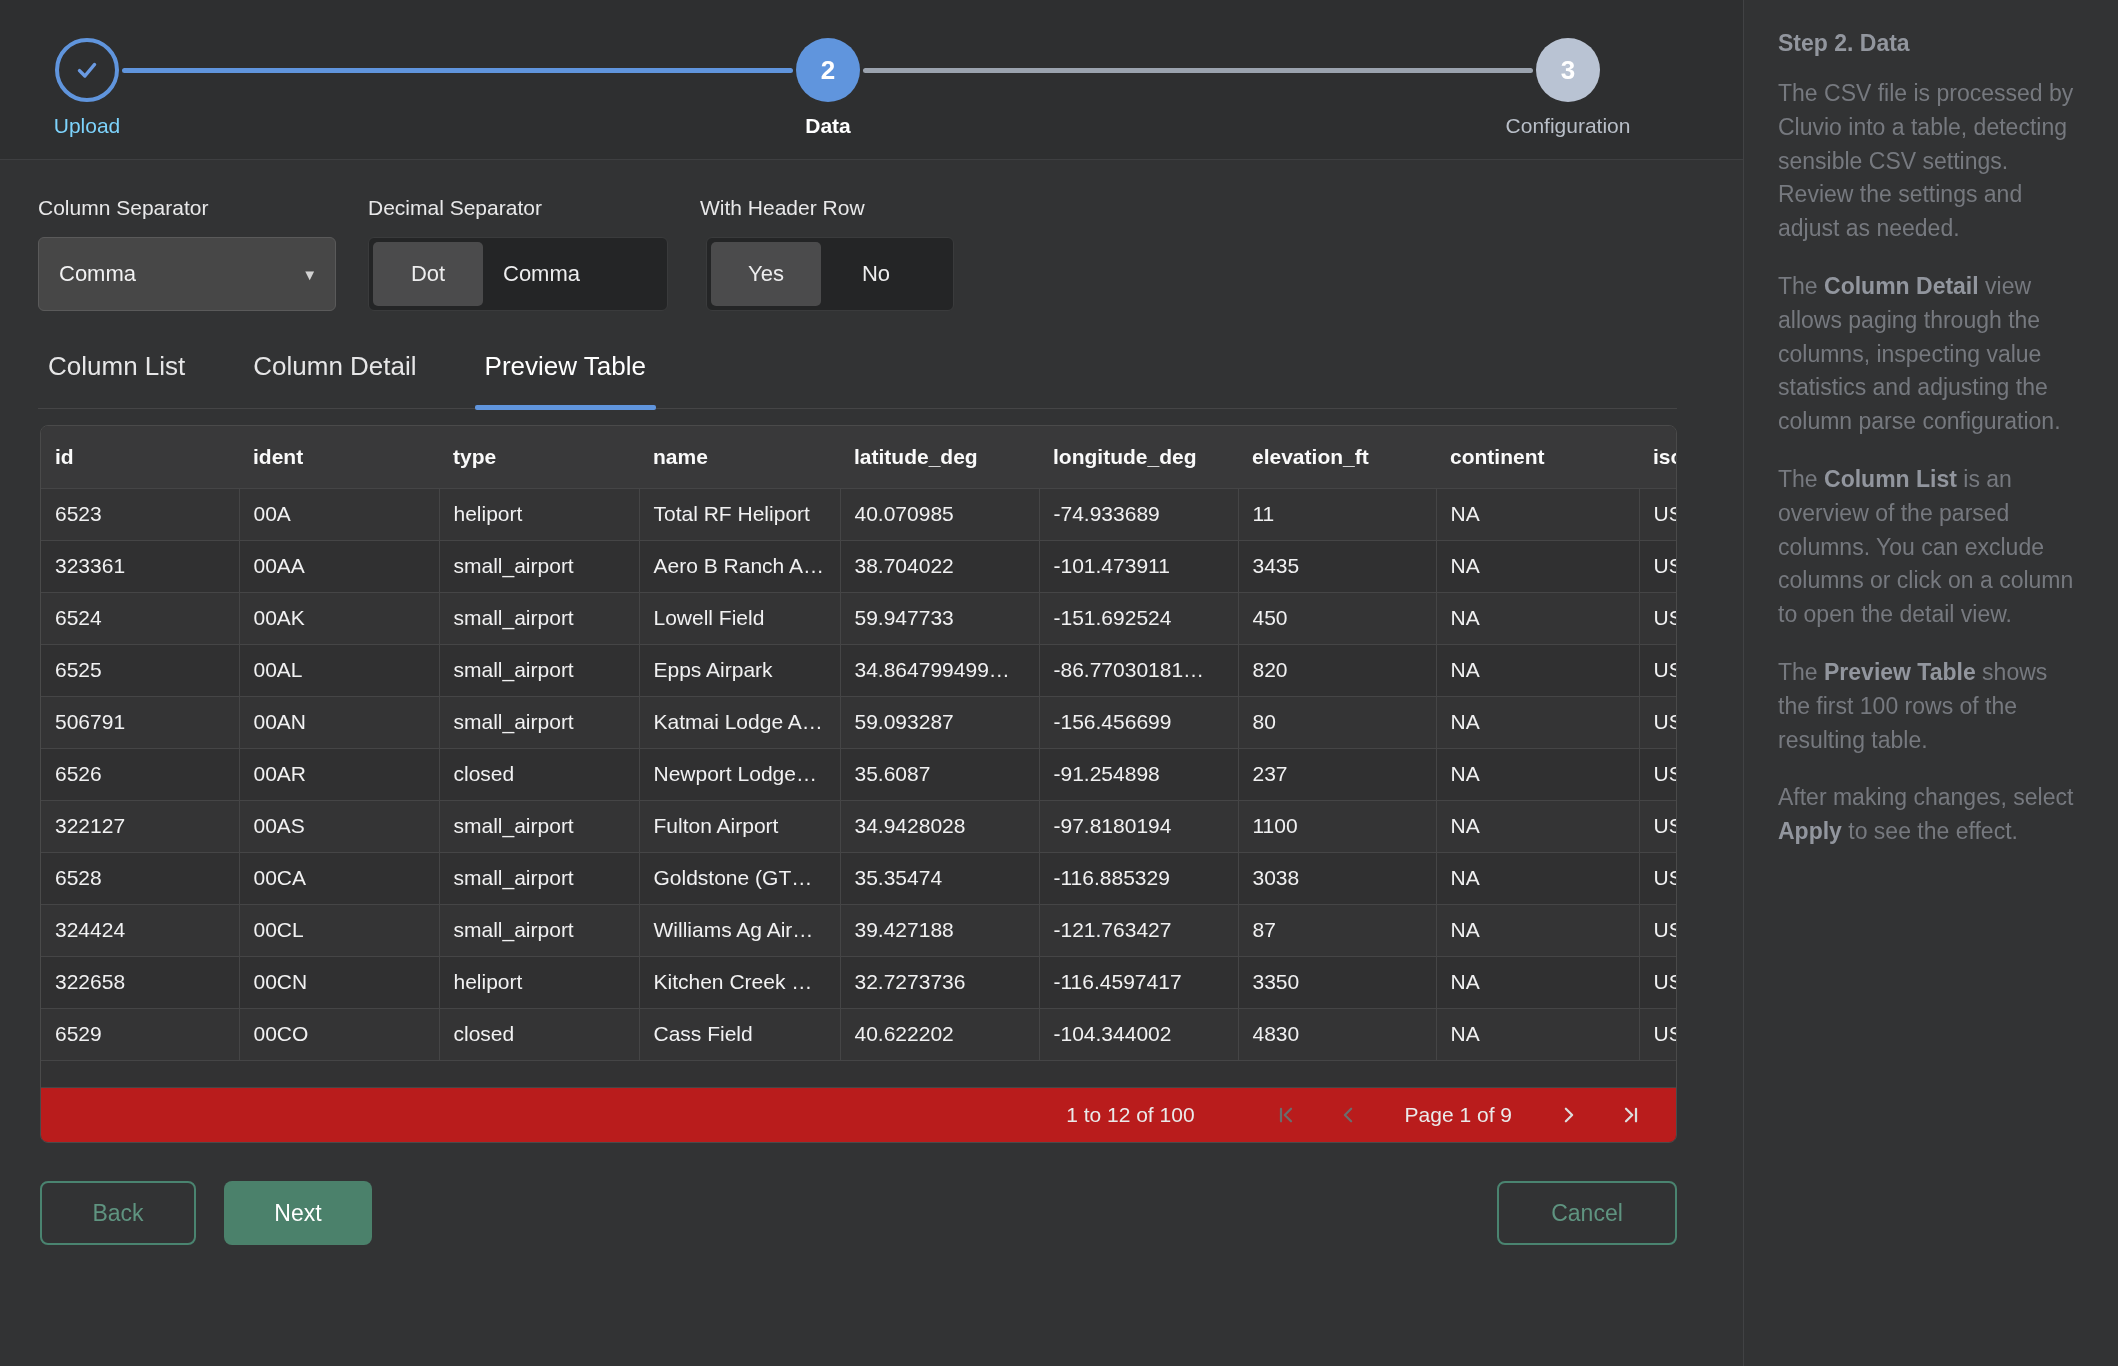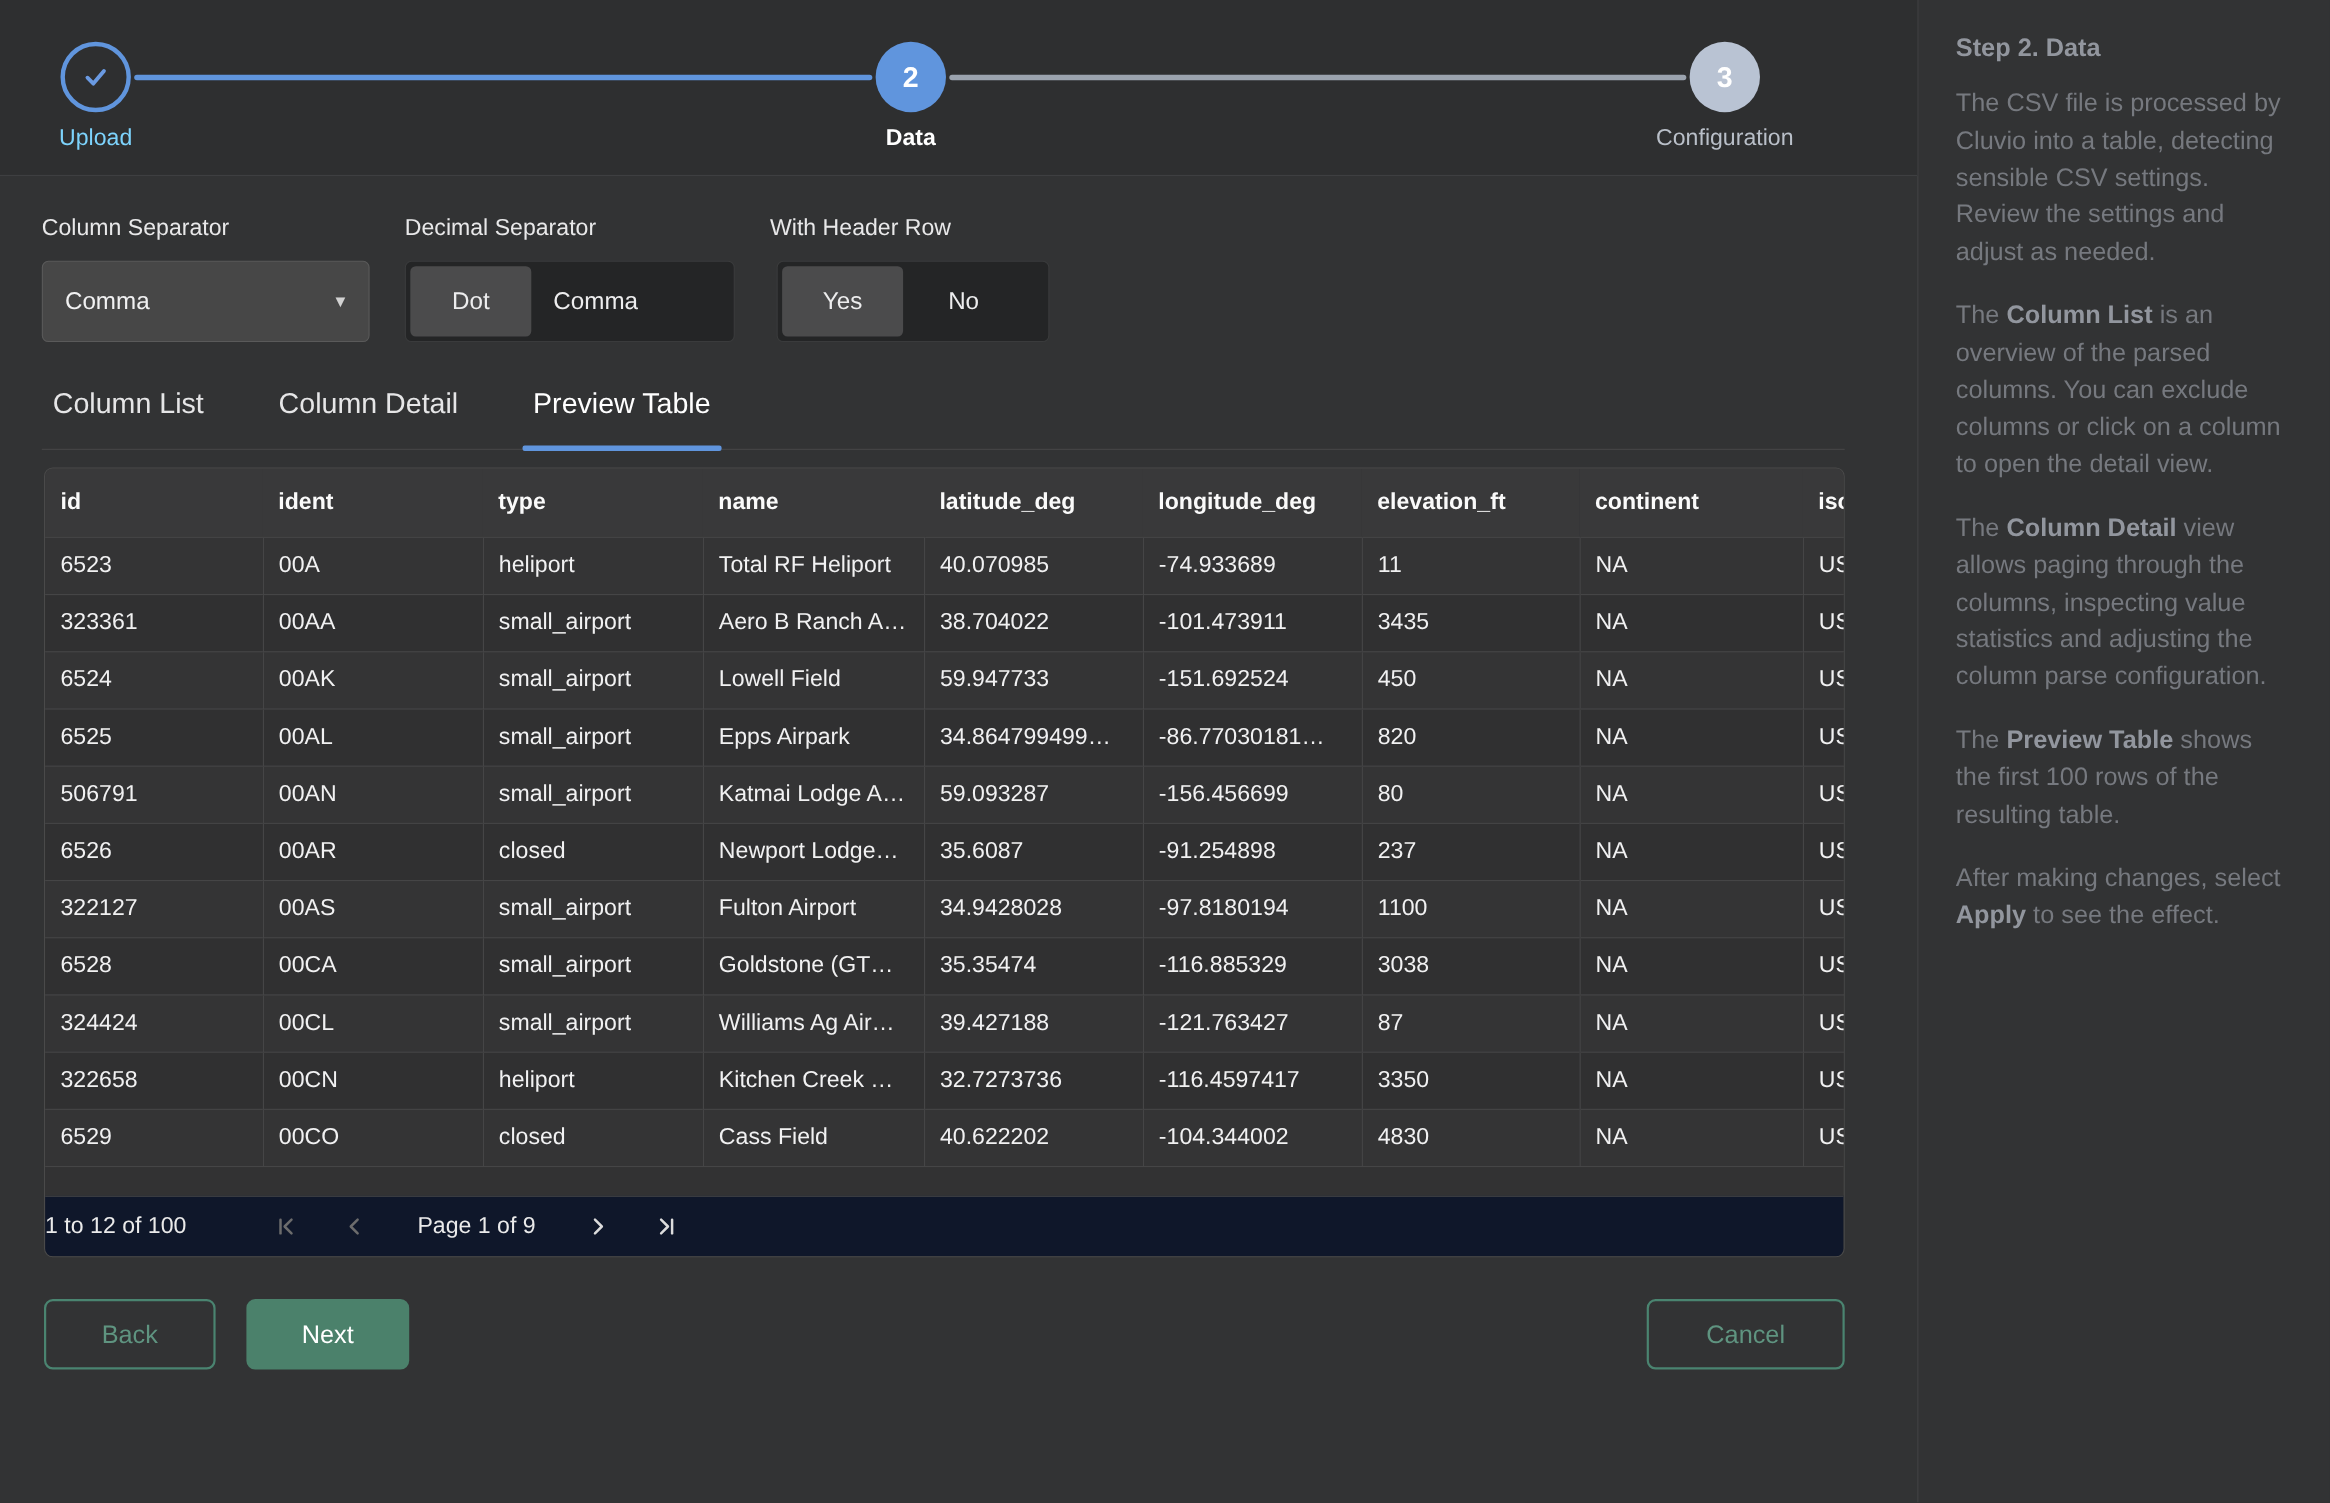--- a/index.html
+++ b/index.html
@@ -65,22 +65,22 @@
   col.c-id{width:198px;} col.c-ident{width:200px;} col.c-type{width:200px;} col.c-name{width:201px;}
   col.c-lat{width:199px;} col.c-lon{width:199px;} col.c-elev{width:198px;} col.c-cont{width:203px;} col.c-iso{width:39px;}
   thead th{height:62px;background:var(--head-bg);text-align:left;font-size:21px;font-weight:bold;
       color:#fafafa;padding:0 14px;white-space:nowrap;overflow:hidden;}
   tbody td{height:52px;font-size:21px;color:var(--text-bright);padding:0 14px;
       white-space:nowrap;overflow:hidden;border-top:1px solid var(--cell-border);}
   tbody td + td{border-left:1px solid var(--cell-border);}
   tbody tr:nth-child(odd){background:var(--row-odd);}
   tbody tr:nth-child(even){background:var(--row-even);}
   .table-strip{height:27px;border-top:1px solid var(--cell-border);background:#323233;}
-  .table-footer{height:55px;border-top:1px solid var(--cell-border);background:#0f172a;
-      display:flex;align-items:center;justify-content:flex-start;padding-right:28px;gap:28px;}
+  .table-footer{height:55px;border-top:1px solid var(--cell-border);background:#b91c1c;
+      display:flex;align-items:center;justify-content:flex-end;padding-right:28px;gap:28px;}
   .range-text{font-size:21px;color:#eaeaea;margin-right:46px;}
   .page-text{font-size:21px;color:#eaeaea;margin:0 12px;}
   .pg-btn{width:34px;height:34px;display:flex;align-items:center;justify-content:center;cursor:pointer;}
   .pg-btn svg{stroke-width:1.8;fill:none;stroke-linecap:round;stroke-linejoin:round;}
   .pg-btn.disabled svg{stroke:#6c6c6c;}
   .pg-btn.enabled svg{stroke:#dcdcdc;}
   
   .bottom-bar{display:flex;margin:38px 40px 0 40px;width:1637px;}
   .btn{height:64px;border-radius:8px;font-size:23px;display:flex;align-items:center;
       justify-content:center;cursor:pointer;font-family:inherit;}
@@ -332,18 +332,18 @@
     <button class="btn solid btn-next">Next</button>
     <button class="btn outline btn-cancel">Cancel</button>
   </div>
 
 </div>
 
 <aside class="sidebar">
   <div class="sidebar-title">Step 2. Data</div>
   <div>
       <p><span>The CSV file is processed by Cluvio into a table, detecting sensible CSV settings. Review the settings and adjust as needed.</span></p>
+      <p><span>The </span><b>Column Detail</b><span> view allows paging through the columns, inspecting value statistics and adjusting the column parse configuration.</span></p>
       <p><span>The </span><b>Column List</b><span> is an overview of the parsed columns. You can exclude columns or click on a column to open the detail view.</span></p>
-      <p><span>The </span><b>Column Detail</b><span> view allows paging through the columns, inspecting value statistics and adjusting the column parse configuration.</span></p>
       <p><span>The </span><b>Preview Table</b><span> shows the first 100 rows of the resulting table.</span></p>
       <p><span>After making changes, select </span><b>Apply</b><span> to see the effect.</span></p>
     </div>
 </aside>
 
 </body></html>

